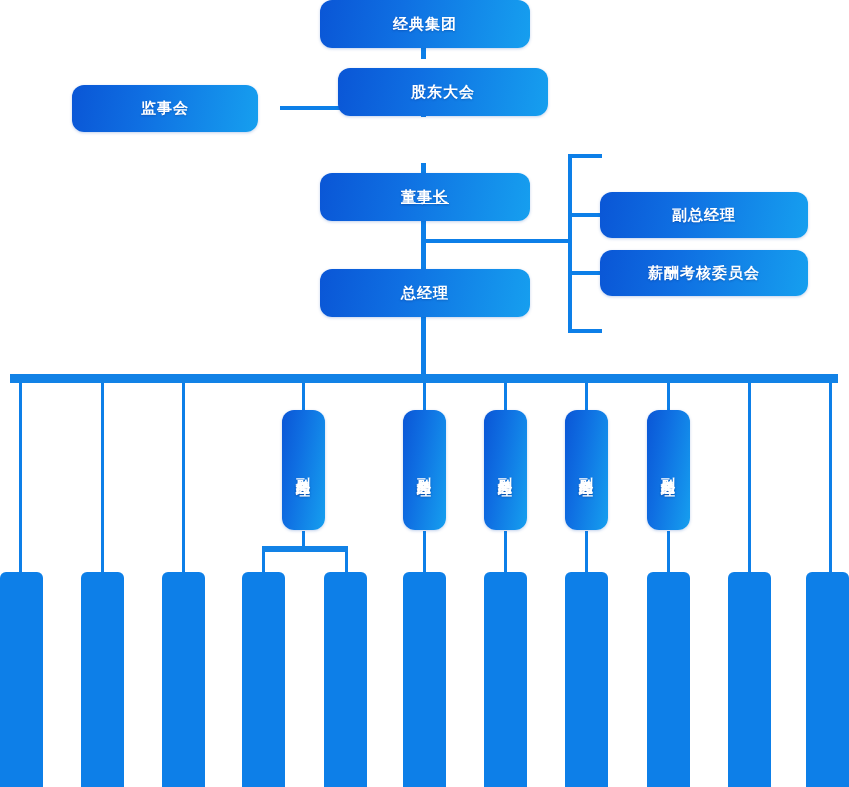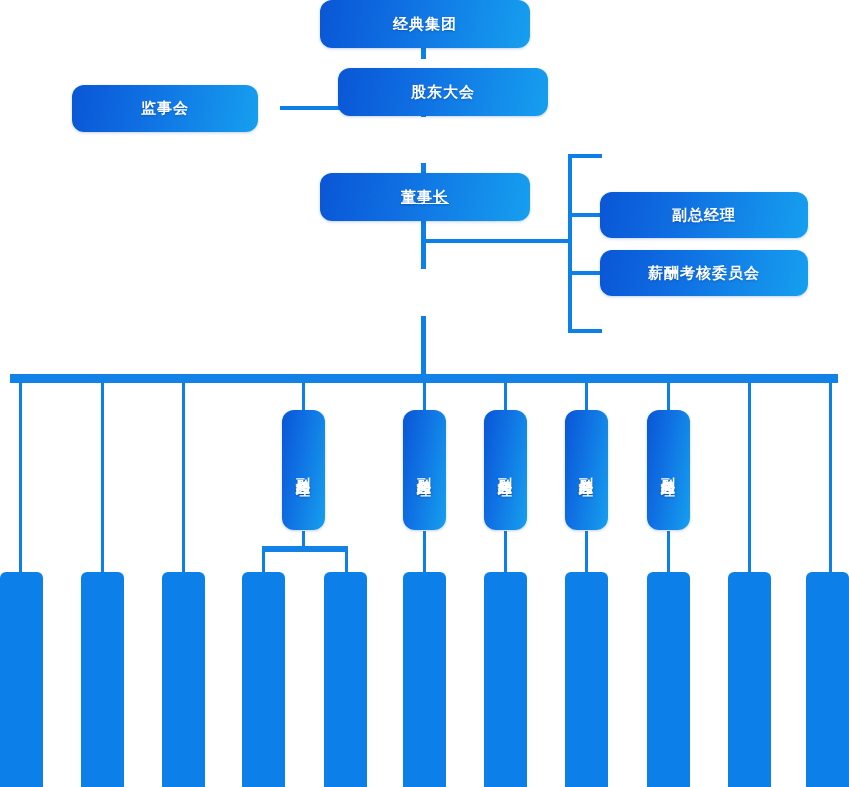--- a/index.html
+++ b/index.html
@@ -120,20 +120,21 @@
   <div class="conn" style="left:345px; top:552px; width:3px; height:23px;"></div>
 
   <div class="conn" style="left:423px; top:531px; width:3px; height:44px;"></div>
   <div class="conn" style="left:504px; top:531px; width:3px; height:44px;"></div>
   <div class="conn" style="left:585px; top:531px; width:3px; height:44px;"></div>
   <div class="conn" style="left:667px; top:531px; width:3px; height:44px;"></div>
 
   <div class="node node-main" style="left:320px; top:0px;">经典集团</div>
   <div class="node node-main" style="left:320px; top:68px;margin-left:18px;">股东大会</div>
   <div class="node node-main" style="left:320px; top:173px;text-decoration:underline;">董事长</div>
+  <div class="node node-main" style="left:320px; top:269px;">总经理</div>
 
   <div class="node node-supervisor" style="left:72px; top:85px;">监事会</div>
 
   <div class="node node-committee" style="left:600px; top:192px;">副总经理</div>
   <div class="node node-committee" style="left:600px; top:250px;text-align:right;">薪酬考核委员会</div>
 
   <div class="node node-vert" style="left:282px; top:410px;">副总经理</div>
   <div class="node node-vert" style="left:403px; top:410px;">副总经理</div>
   <div class="node node-vert" style="left:484px; top:410px;">副总经理</div>
   <div class="node node-vert" style="left:565px; top:410px;">副总经理</div>

